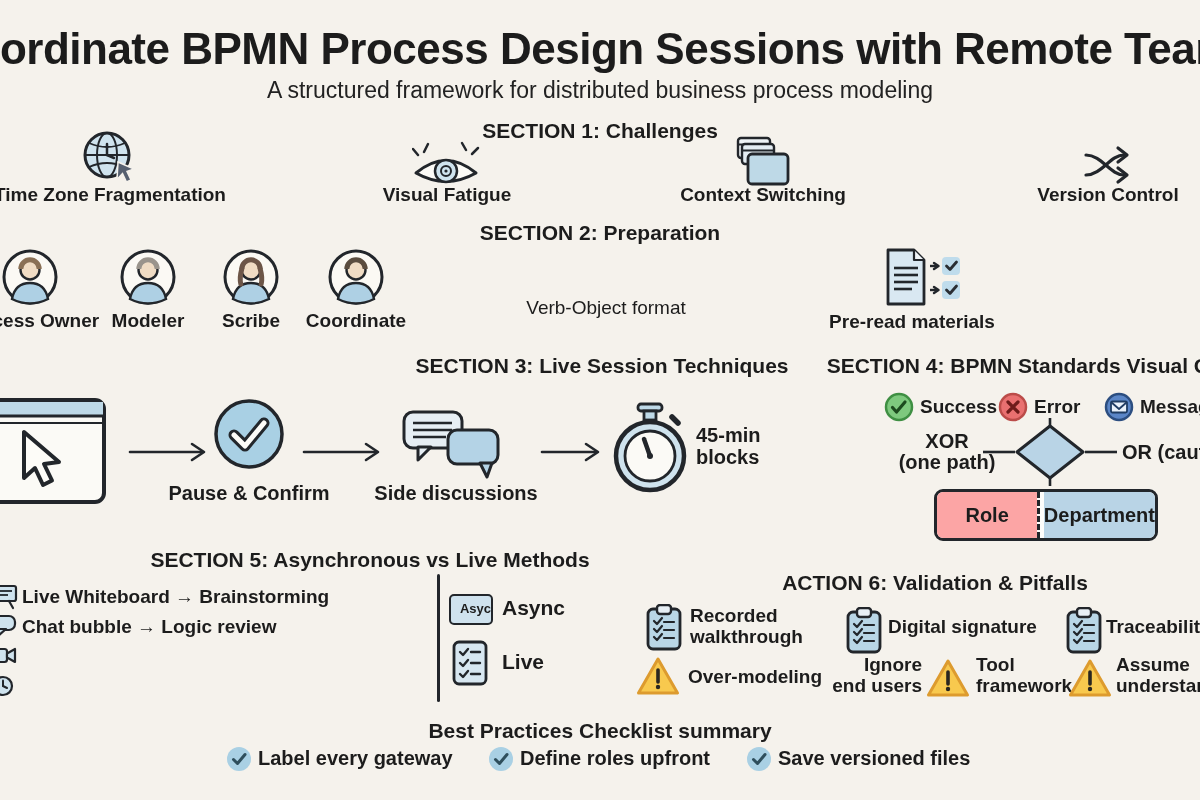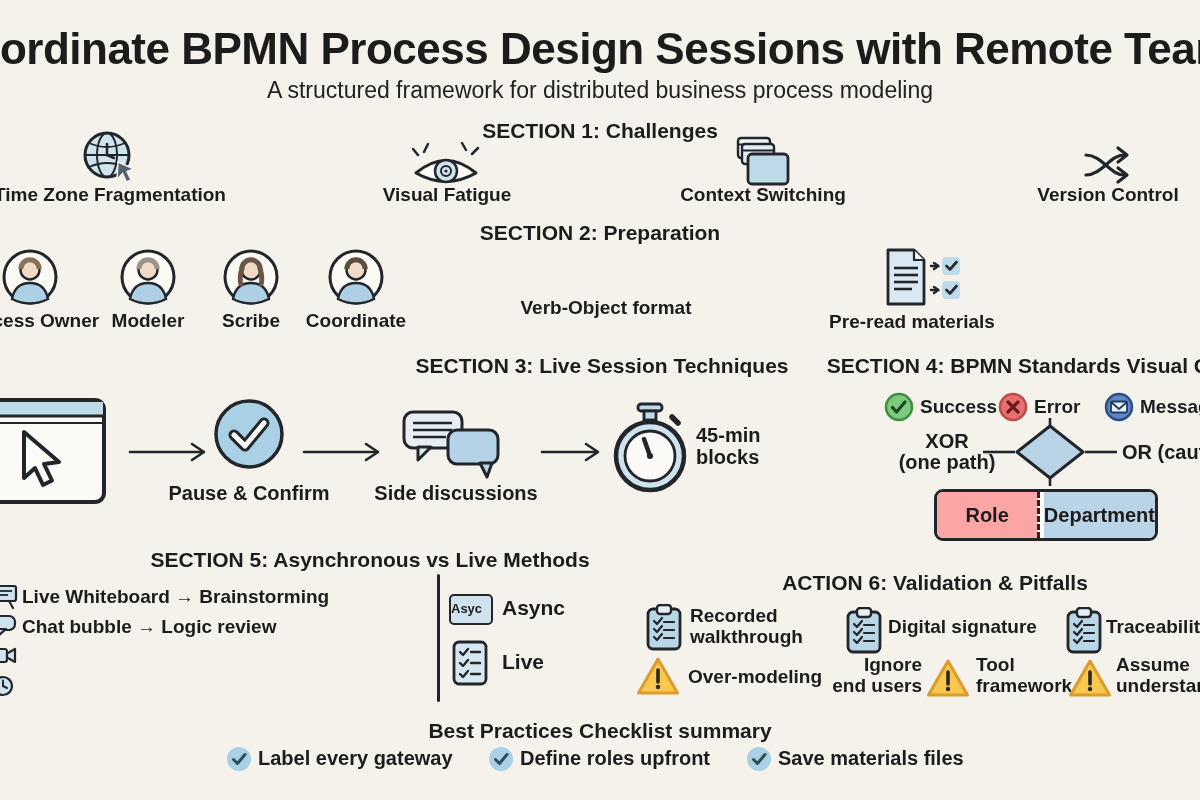--- a/index.html
+++ b/index.html
@@ -9,21 +9,21 @@
   .abs{position:absolute}
   .cx{transform:translateX(-50%);white-space:nowrap}
   .title{font-size:44px;font-weight:800;letter-spacing:-0.5px}
   .subtitle{font-size:23px;font-weight:500;color:#222}
   .hd{font-size:21px;font-weight:700}
   .lb{font-size:19px;font-weight:700}
   .lb2{font-size:20px;font-weight:700}
   .wrap{white-space:normal}
   svg{display:block}
   .badge{width:44px;height:31px;border:2.5px solid #22262b;border-radius:5px;background:#cfe2ee;
-         font-size:13px;font-weight:700;text-align:left;line-height:26px}
+         font-size:13px;font-weight:700;text-align:right;line-height:26px}
   .divider-v{width:3px;background:#22262b;border-radius:2px}
   .lane{display:flex;border:3px solid #22262b;border-radius:9px;overflow:hidden;background:#fdfdfb}
   .lane .cell{display:flex;align-items:center;justify-content:center;font-size:20px;font-weight:700}
   .lane .cell.l{width:110px;background:#fca5a5}
   .lane .cell.r{flex:1;background:#b9d4e6}
   .lane .split{width:7px;background:#fdfdfb;border-left:3px dashed #22262b}
   .underline{text-decoration:underline;text-decoration-thickness:2.5px;text-underline-offset:5px}
 </style>
 </head>
 <body>
@@ -104,21 +104,21 @@
     <path d="M10 50 Q13 34 28 34 Q43 34 46 50 Q37 54.5 28 54.5 Q19 54.5 10 50 Z" fill="#aed0e4" stroke="#22262b" stroke-width="2.4"></path>
     <circle cx="28" cy="21" r="9.5" fill="#f0dcc4" stroke="#22262b" stroke-width="2.4"></circle>
     <path d="M18.8 20 A9.2 9.2 0 0 1 37.2 20" fill="none" stroke="#5b4d3f" stroke-width="5"></path>
   </svg>
 
   <div class="abs cx lb" style="left:30px;top:310px">Process Owner</div>
   <div class="abs cx lb" style="left:148px;top:310px">Modeler</div>
   <div class="abs cx lb" style="left:251px;top:310px">Scribe</div>
   <div class="abs cx lb" style="left:356px;top:310px">Coordinate</div>
 
-  <div class="abs cx" style="left:606px;top:297px;font-size:19px;font-weight:700">Verb-Object format</div>
+  <div class="abs cx" style="left:606px;top:297px;font-size:19px;font-weight:400">Verb-Object format</div>
 
   <svg class="abs" style="left:884px;top:246px" width="86" height="62" viewBox="0 0 86 62">
     <path d="M4 4 H30 L40 14 V58 H4 Z" fill="#d9e8f2" stroke="#22262b" stroke-width="2.8" stroke-linejoin="round"></path>
     <path d="M30 4 V14 H40" fill="#f1f6f9" stroke="#22262b" stroke-width="2.2" stroke-linejoin="round"></path>
     <line x1="10" y1="22" x2="34" y2="22" stroke="#22262b" stroke-width="2.6"></line>
     <line x1="10" y1="29" x2="34" y2="29" stroke="#22262b" stroke-width="2.6"></line>
     <line x1="10" y1="36" x2="34" y2="36" stroke="#22262b" stroke-width="2.6"></line>
     <line x1="10" y1="43" x2="28" y2="43" stroke="#22262b" stroke-width="2.6"></line>
     <line x1="46" y1="20" x2="53" y2="20" stroke="#22262b" stroke-width="2.4"></line>
     <polyline points="50,17 54.5,20 50,23" fill="none" stroke="#22262b" stroke-width="2.4" stroke-linecap="round" stroke-linejoin="round"></polyline>
@@ -328,15 +328,15 @@
   <svg class="abs" style="left:488px;top:746px" width="26" height="26" viewBox="0 0 26 26">
     <circle cx="13" cy="13" r="12" fill="#a9d0e4"></circle>
     <path d="M7.5 13.5 l4 4 l7.5 -9" fill="none" stroke="#2e4e5c" stroke-width="3" stroke-linecap="round" stroke-linejoin="round"></path>
   </svg>
   <div class="abs lb2" style="left:520px;top:747px;white-space:nowrap">Define roles upfront</div>
 
   <svg class="abs" style="left:746px;top:746px" width="26" height="26" viewBox="0 0 26 26">
     <circle cx="13" cy="13" r="12" fill="#a9d0e4"></circle>
     <path d="M7.5 13.5 l4 4 l7.5 -9" fill="none" stroke="#2e4e5c" stroke-width="3" stroke-linecap="round" stroke-linejoin="round"></path>
   </svg>
-  <div class="abs lb2" style="left:778px;top:747px;white-space:nowrap">Save materials files</div>
+  <div class="abs lb2" style="left:778px;top:747px;white-space:nowrap">Save versioned files</div>
 
 </div>
 
 </body></html>

